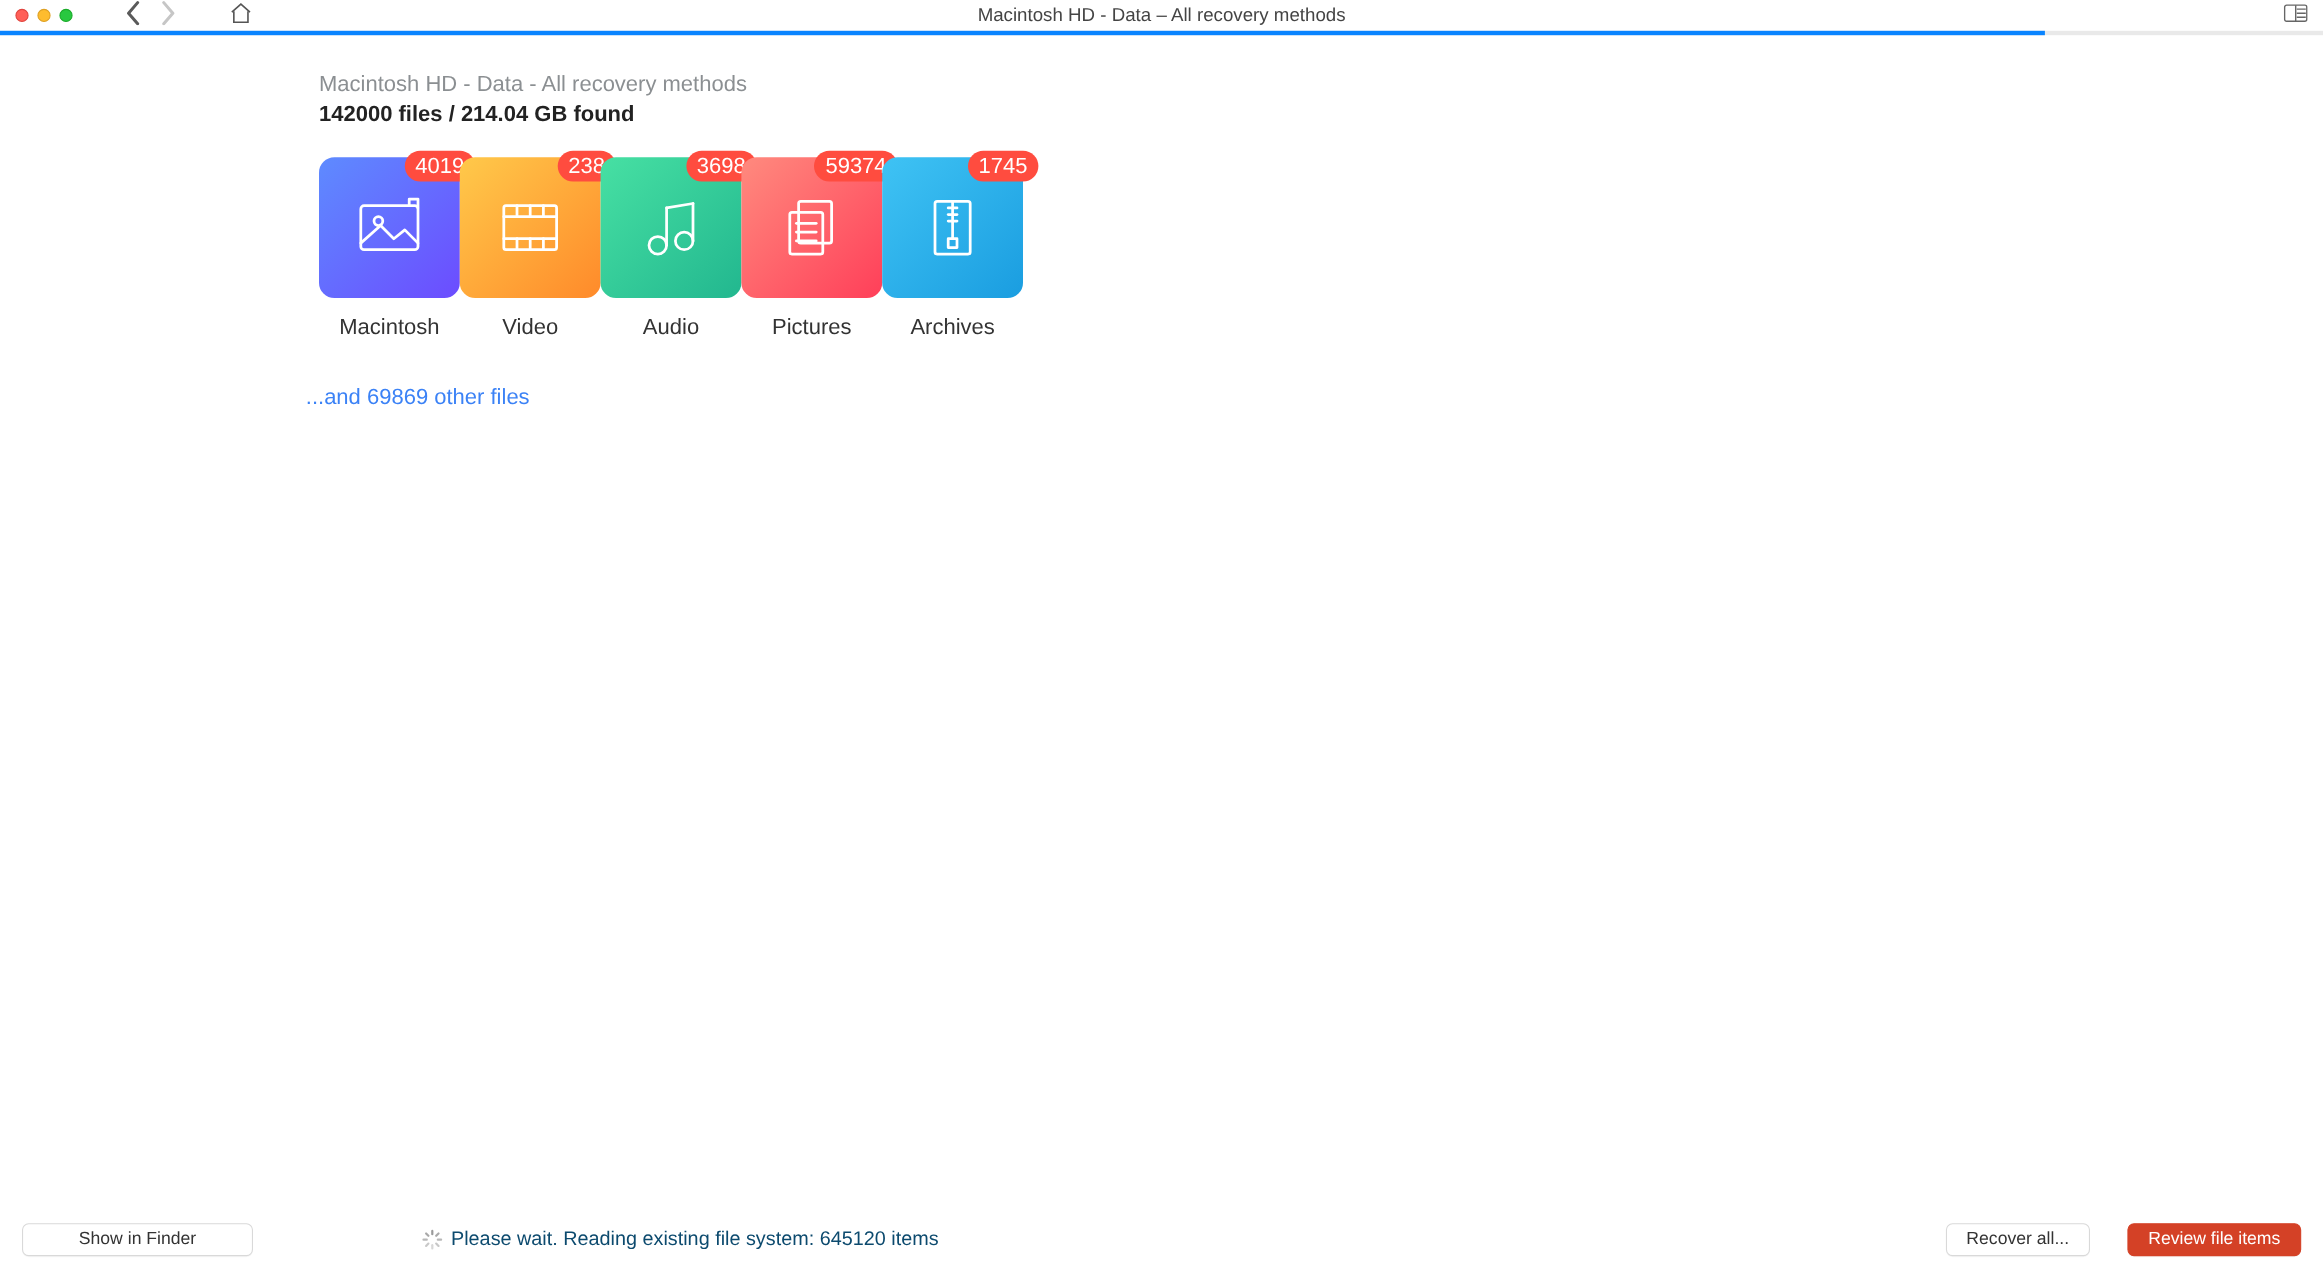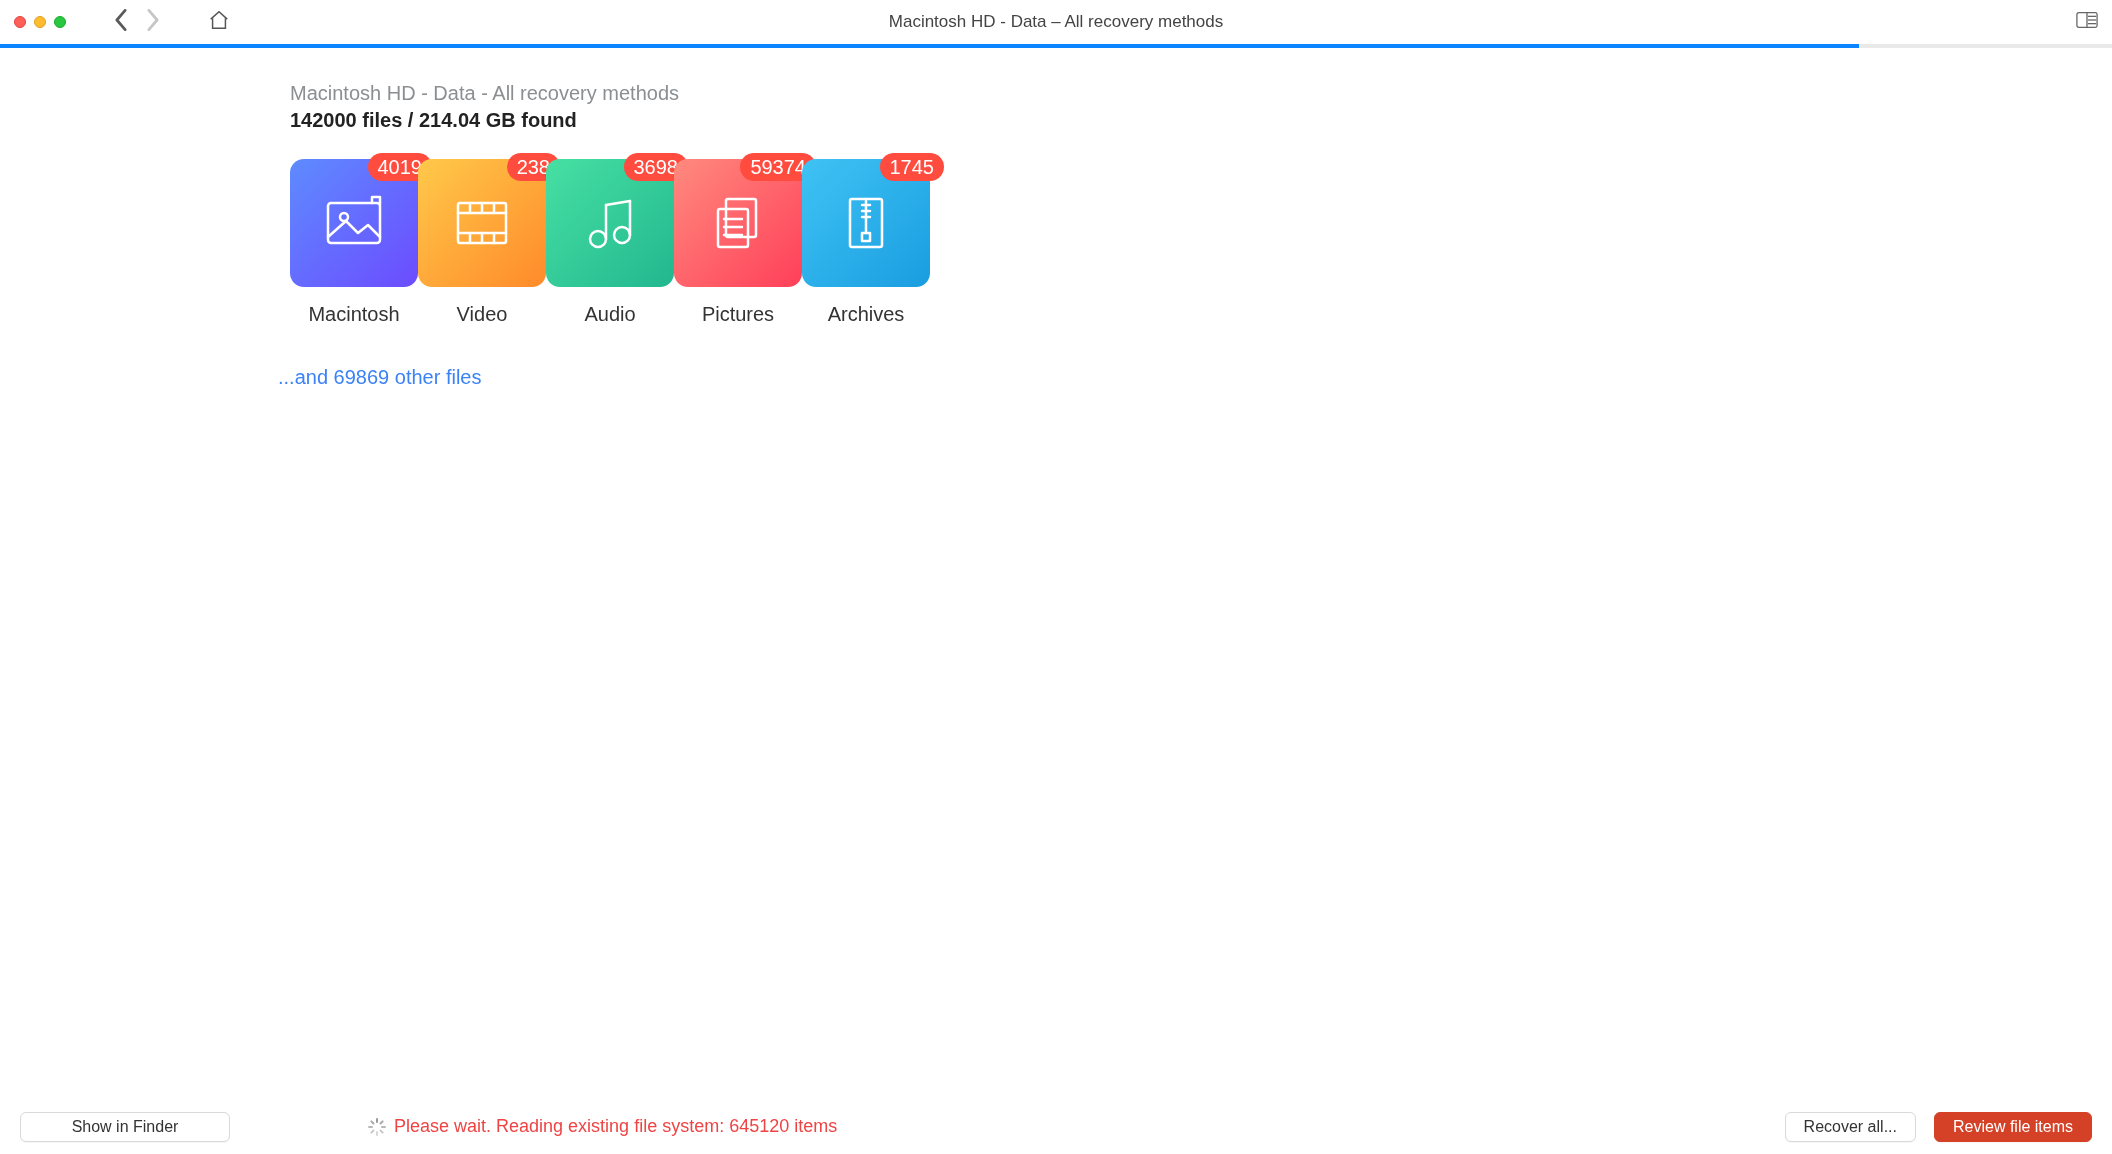--- a/index.html
+++ b/index.html
@@ -9,21 +9,21 @@
     background: #ffffff;
     color: #222;
     font-size: 14px;
     display: flex;
     flex-direction: column;
     overflow: hidden;
   }
 
   
   .toolbar {
-    height: 44px;
+    height: 28px;
     display: flex;
     align-items: center;
     padding: 0 14px;
     position: relative;
     border-bottom: 1px solid rgba(0,0,0,0);
   }
   .traffic { display: flex; gap: 8px; }
   .traffic-dot {
     width: 12px; height:12px; border-radius:50%;
   }
@@ -84,35 +84,35 @@
   .grad-vid  { background:linear-gradient(135deg,#ffc94a 0%,#ff8a2a 100%); }
   .grad-aud  { background:linear-gradient(135deg,#47e0a3 0%,#22b78f 100%); }
   .grad-doc  { background:linear-gradient(135deg,#ff8a7e 0%,#ff3f59 100%); }
   .grad-arc  { background:linear-gradient(135deg,#3fc3f4 0%,#1a9de0 100%); }
 
   .other-files { margin-top:40px; margin-left:-12px; font-size:20px; color:#3b82f6; }
 
   
   .footer {
     height:56px; border-top:1px solid rgba(0,0,0,0);
-    display:flex; align-items:center; padding:0 20px; gap:18px;
+    display:flex; align-items:center; padding:0 20px; gap:34px;
   }
   .btn {
     height:30px; padding:0 18px;
     border:1px solid #d9d9d9; border-radius:6px;
     background:#fff; font-size:16px; color:#333;
     display:flex; align-items:center; cursor:pointer;
     box-shadow:0 1px 0 rgba(0,0,0,0.03);
   }
   .btn-wide { min-width:210px; justify-content:center; }
   .btn-primary {
     background:#d44126; border-color:#d44126; color:#fff; font-weight:500;
   }
 
-  .status { display:flex; align-items:center; gap:8px; font-size:18px; color:#ef4444; margin-left:120px; }
+  .status { display:flex; align-items:center; gap:8px; font-size:18px; color:#0c4a6e; margin-left:120px; }
 
   .spinner { width:18px; height:18px; position:relative; }
   .spinner span {
     position:absolute; left:8px; top:0; width:2px; height:5px;
     background:#9a9a9a; border-radius:1px; transform-origin:1px 9px;
   }
   .spinner span:nth-child(1){transform:rotate(0deg);opacity:1}
   .spinner span:nth-child(2){transform:rotate(45deg);opacity:.85}
   .spinner span:nth-child(3){transform:rotate(90deg);opacity:.7}
   .spinner span:nth-child(4){transform:rotate(135deg);opacity:.55}

